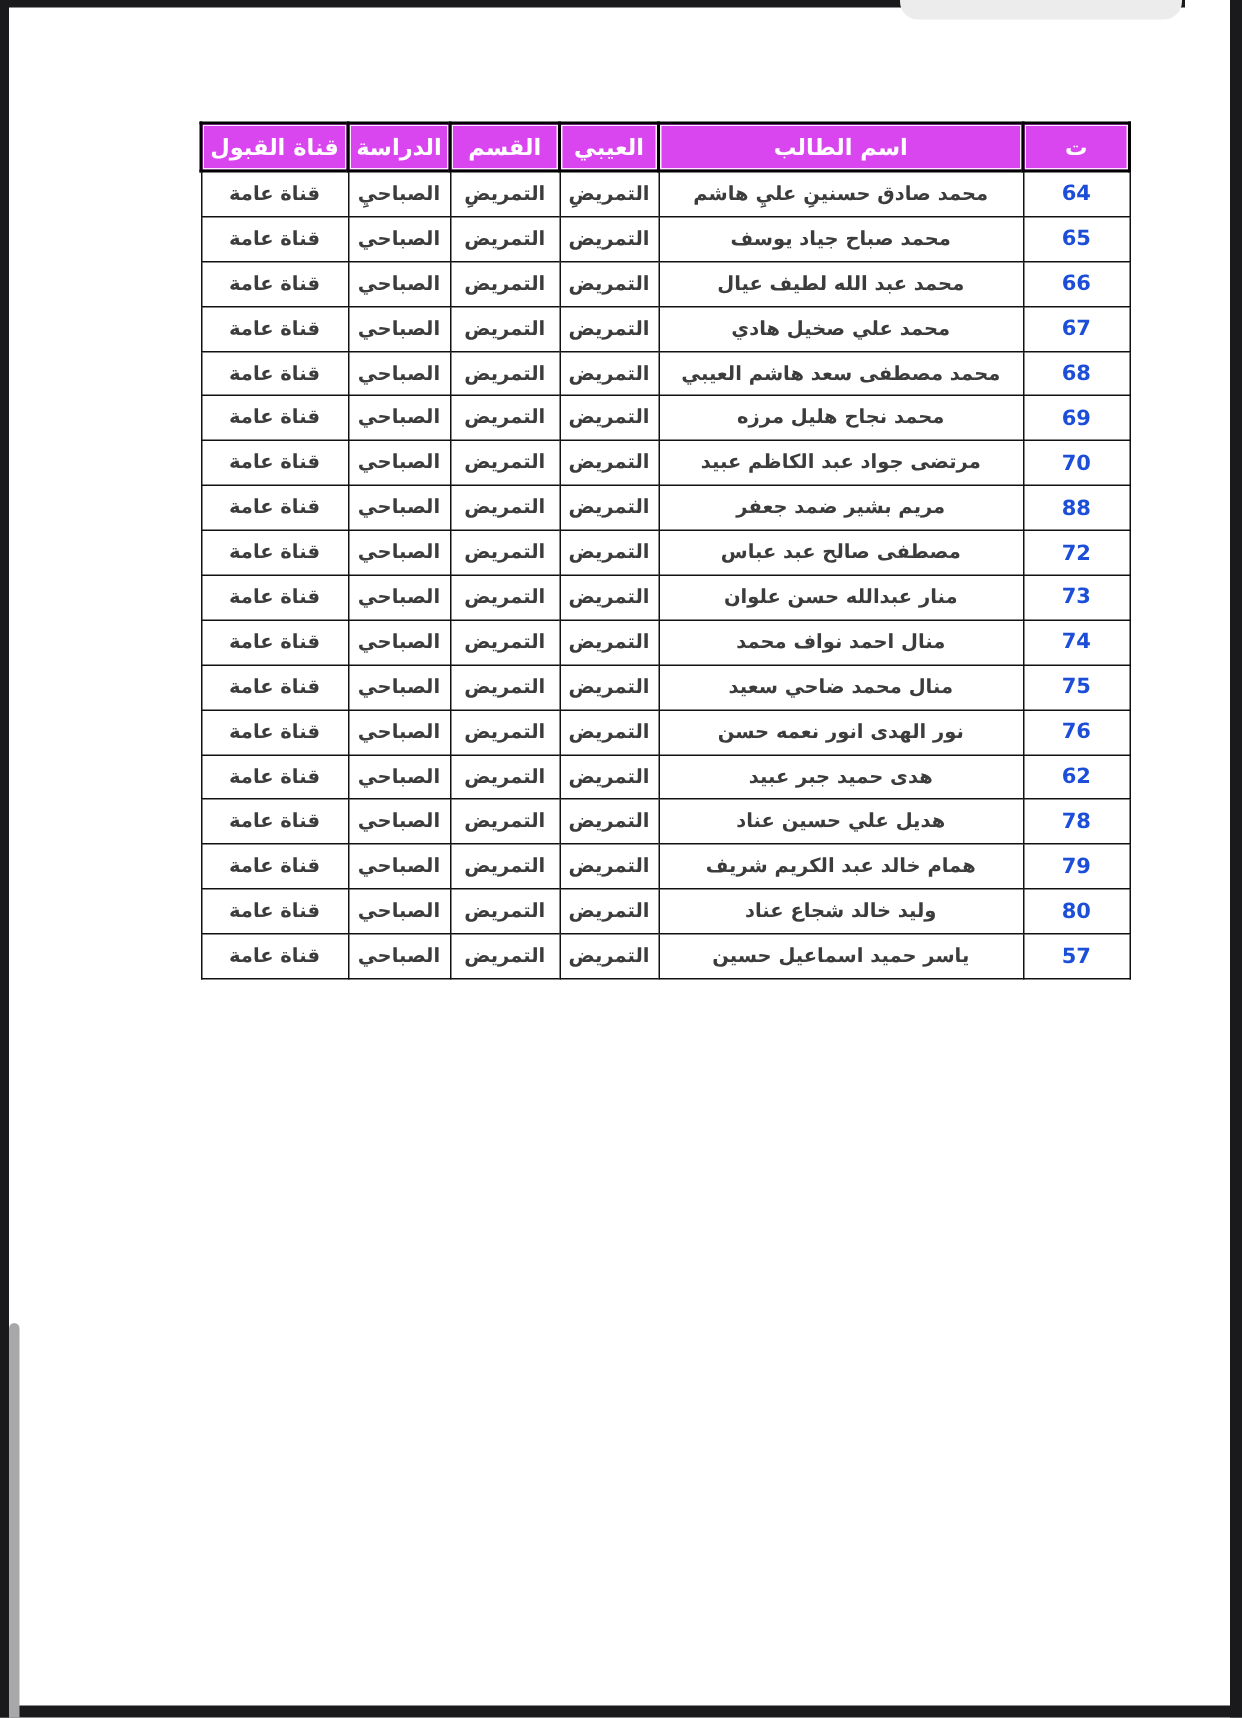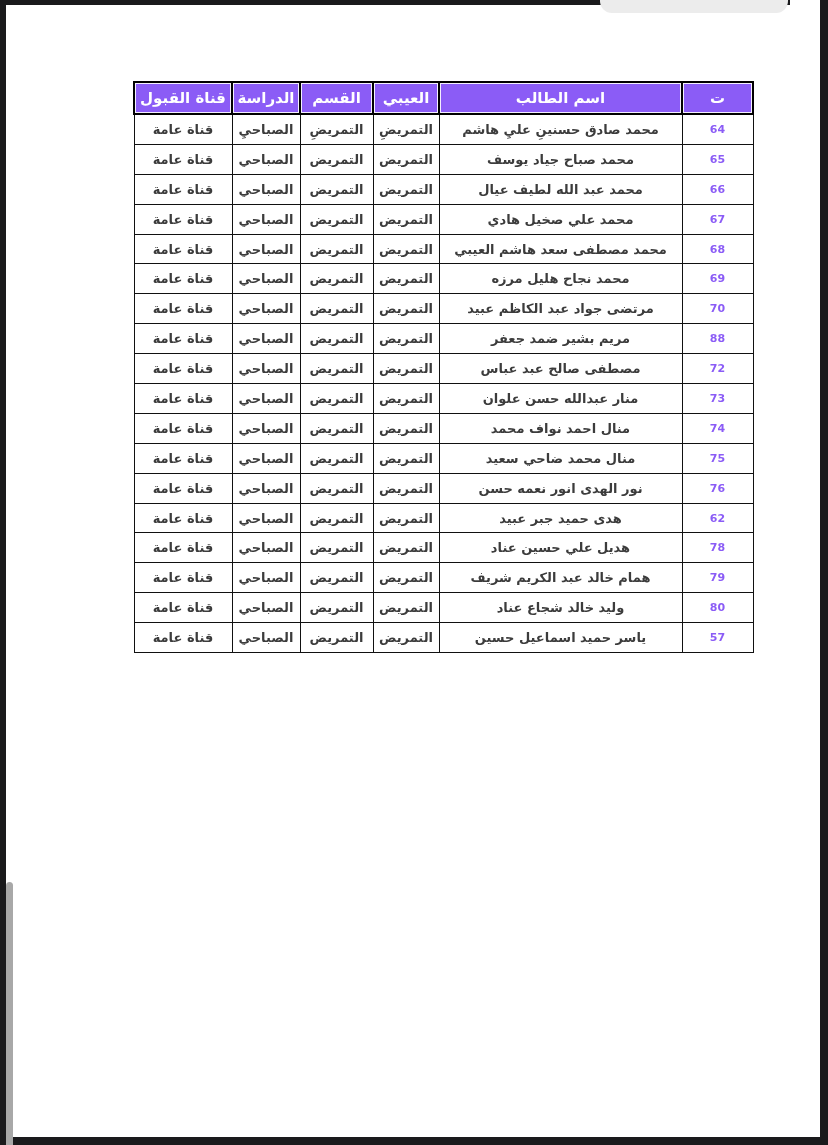--- a/index.html
+++ b/index.html
@@ -30,33 +30,33 @@
   table{
     border-collapse:collapse;table-layout:fixed;width:619px;direction:rtl;
   }
   col.c-no{width:71px;}
   col.c-name{width:243px;}
   col.c-college{width:66px;}
   col.c-dept{width:73px;}
   col.c-study{width:68px;}
   col.c-channel{width:98px;}
   th{
-    background:#8b5cf6;color:#ffffff;
+    background:#d946ef;color:#ffffff;
     height:30px;font-size:15px;font-weight:bold;
     border:2px solid #000;
     box-shadow:inset 0 0 0 1px rgba(255,255,255,0.9);
     text-align:center;vertical-align:middle;padding:0;
   }
   td{
     height:28.9px;font-size:13px;font-weight:bold;color:#3c3c3c;
     border:1.5px solid #111;
     text-align:center;vertical-align:middle;padding:0 2px;
     white-space:nowrap;overflow:hidden;
   }
-  td.no-cell{font-size:11px;color:#8b5cf6;}
+  td.no-cell{font-size:14px;color:#1d4ed8;}
 </style>
 </head>
 <body>
 
 <div class="frame frame-top"></div>
 <div class="frame frame-left"></div>
 <div class="frame frame-right"></div>
 <div class="frame frame-bottom"></div>
 
 <div class="pill"></div>

